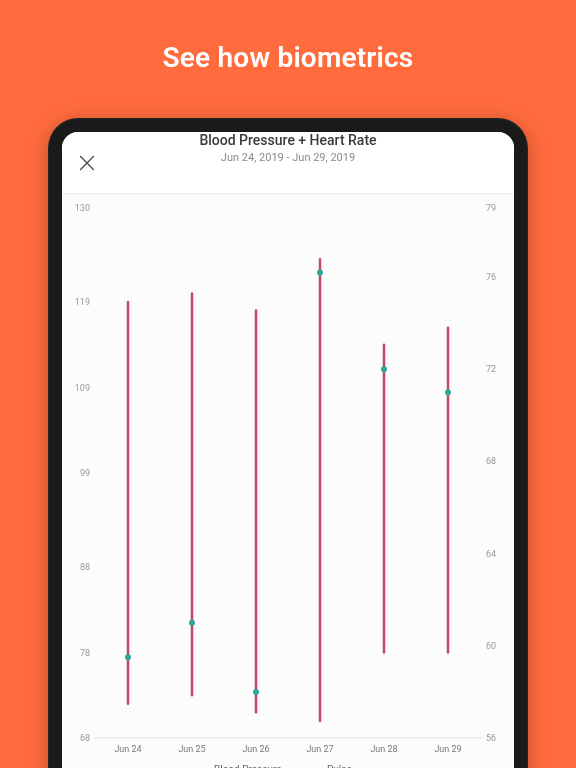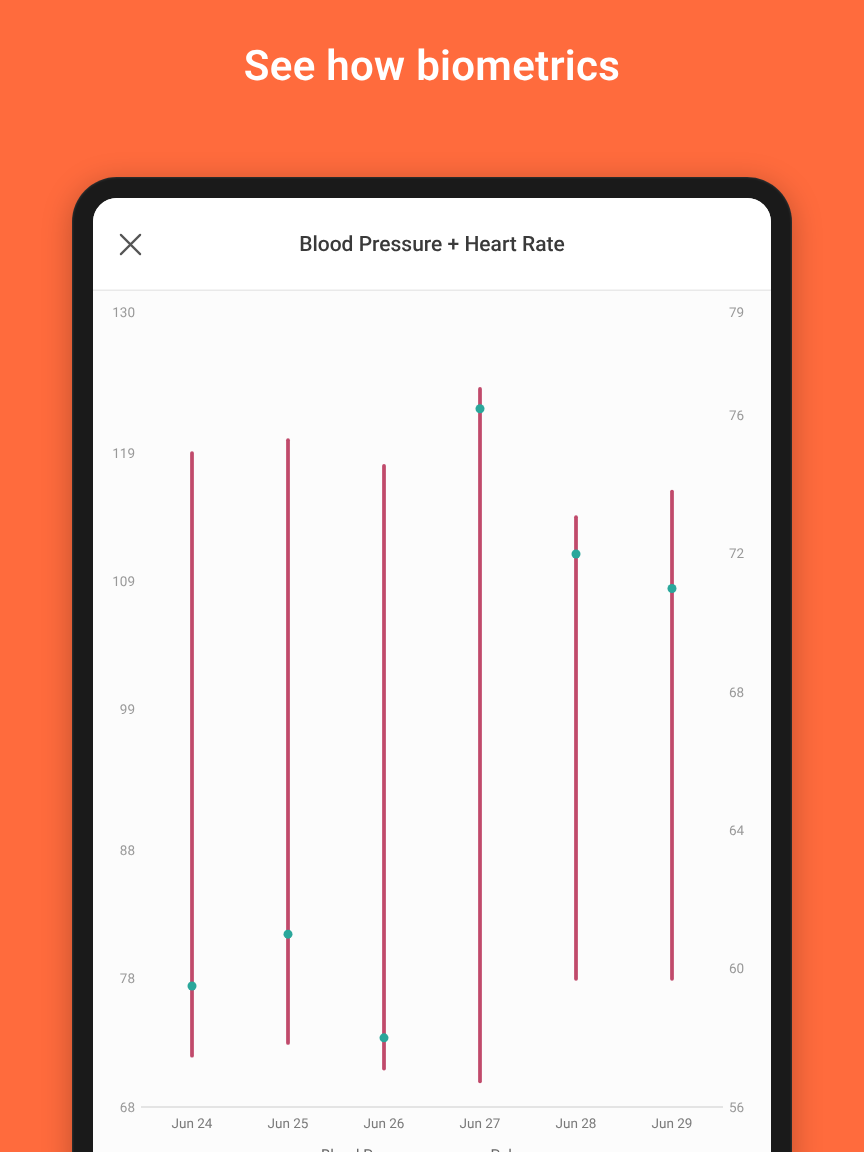--- a/index.html
+++ b/index.html
@@ -9,21 +9,21 @@
     font-family: -apple-system, BlinkMacSystemFont, "Segoe UI", Roboto, Helvetica, Arial, sans-serif;
     overflow: hidden;
     position: relative;
   }
   .headline {
     color: #fff;
     text-align: center;
     font-size: 28px;
     font-weight: 600;
     line-height: 1.25;
-    padding: 26px 30px 18px;
+    padding: 40px 30px 18px;
     letter-spacing: 0.2px;
   }
   .tablet {
     position: absolute;
     left: 50%;
     transform: translateX(-50%);
     top: 118px;
     width: 480px;
     height: 680px;
     background: #1a1a1a;
@@ -36,21 +36,20 @@
     height: 100%;
     background: #fcfcfc;
     border-radius: 16px;
     overflow: hidden;
     position: relative;
   }
   .topbar {
     height: 62px;
     border-bottom: 1px solid #e9e9e9;
     display: flex;
-    align-items: center;
     justify-content: center;
     position: relative;
     background: #fff;
   }
   .close-btn {
     position: absolute;
     left: 14px;
     top: 50%;
     transform: translateY(-50%);
     width: 22px;
@@ -99,20 +98,21 @@
   <div class="screen">
 
     <div class="topbar">
       <div class="close-btn">
         <svg viewBox="0 0 24 24">
           <path d="M5 5 L19 19 M19 5 L5 19" stroke="#555" stroke-width="1.6" stroke-linecap="round" fill="none"></path>
         </svg>
       </div>
       <div class="title-block">
         <div class="chart-title">Blood Pressure + Heart Rate</div>
+        <div class="chart-sub">Jun 24, 2019 - Jun 29, 2019</div>
       </div>
     </div>
 
     <div class="chart-area">
       <svg class="chart-svg" id="chart-svg" viewBox="0 0 452 590">
           <text x="28" y="547" text-anchor="end" class="axis-tick" fill="#c04a6b">68</text>
           <text x="28" y="461.51612903225805" text-anchor="end" class="axis-tick" fill="#c04a6b">78</text>
           <text x="28" y="376.0322580645161" text-anchor="end" class="axis-tick" fill="#c04a6b">88</text>
           <text x="28" y="282" text-anchor="end" class="axis-tick" fill="#c04a6b">99</text>
           <text x="28" y="196.5161290322581" text-anchor="end" class="axis-tick" fill="#c04a6b">109</text>

